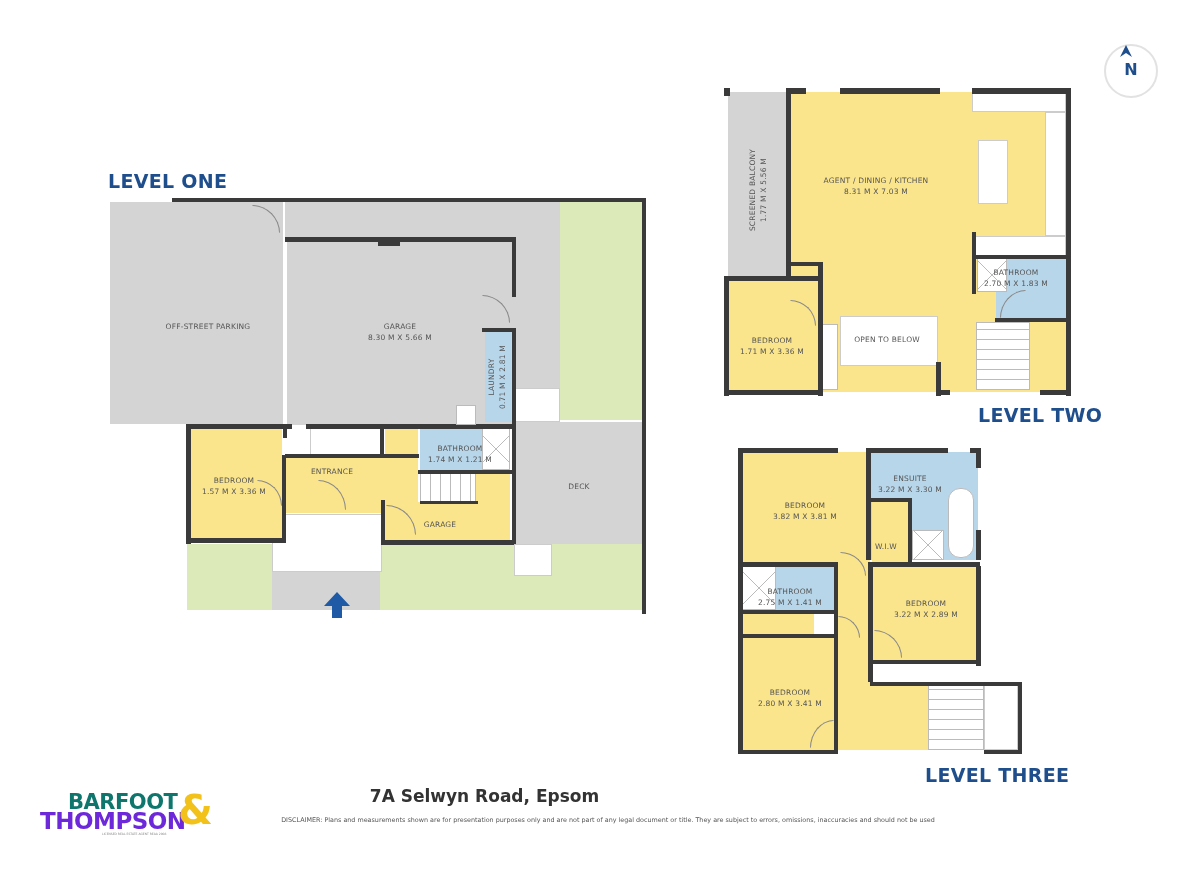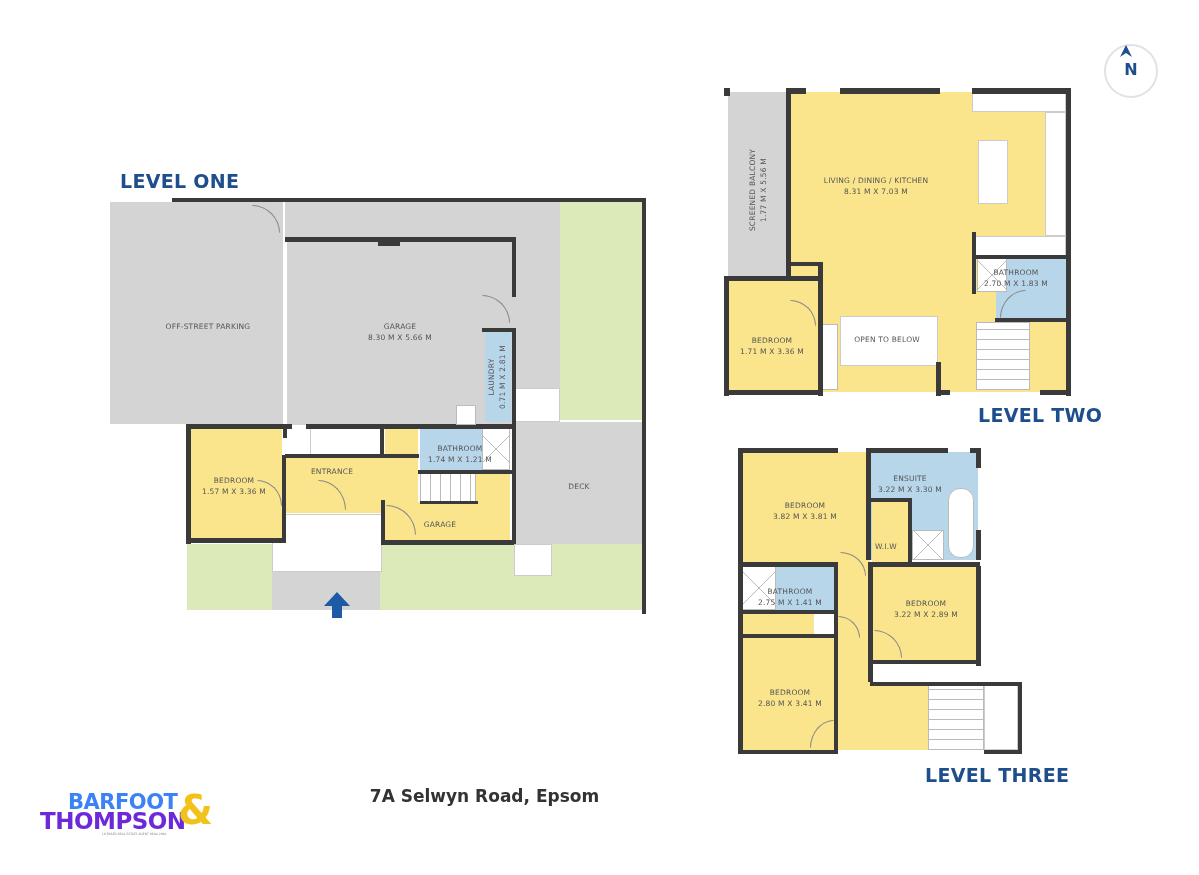--- a/index.html
+++ b/index.html
@@ -16,21 +16,21 @@
   .level-title{position:absolute;font-family:"DejaVu Sans",sans-serif;font-weight:bold;color:#1f4e8c;font-size:19px;letter-spacing:0.3px;white-space:nowrap;}
   .door{position:absolute;border:1px solid #888;border-color:#888 #888 transparent transparent;border-radius:0 100% 0 0;box-sizing:border-box;}
   .stairs{position:absolute;background:repeating-linear-gradient(90deg,#fff 0 9px,#bbb 9px 10px);border:1px solid #bbb;box-sizing:border-box;}
   .stairs-v{position:absolute;background:repeating-linear-gradient(0deg,#fff 0 9px,#bbb 9px 10px);border:1px solid #bbb;box-sizing:border-box;}
   .shower{position:absolute;background:#fff;border:1px solid #bbb;box-sizing:border-box;background-image:linear-gradient(45deg,transparent 49%,#bbb 49%,#bbb 51%,transparent 51%),linear-gradient(-45deg,transparent 49%,#bbb 49%,#bbb 51%,transparent 51%);}
   .fixture{position:absolute;background:#fff;border:1px solid #bbb;box-sizing:border-box;}
 </style>
 </head>
 <body>
 
-<div class="level-title" style="left:120px;top:170px;">LEVEL ONE</div>
+<div class="level-title" style="left:108px;top:170px;">LEVEL ONE</div>
 
 <div>
 
   <div class="abs grey" style="left:110px;top:202px;width:173px;height:222px;"></div>
 
   <div class="abs grey" style="left:285px;top:202px;width:275px;height:40px;"></div>
 
   <div class="abs grey" style="left:512px;top:240px;width:48px;height:180px;"></div>
 
   <div class="abs grey" style="left:287px;top:240px;width:225px;height:185px;"></div>
@@ -159,21 +159,21 @@
   <div class="abs wall" style="left:995px;top:318px;width:72px;height:4px;"></div>
 
   <div class="door" style="left:790px;top:300px;width:26px;height:26px;"></div>
   <div class="door" style="left:1000px;top:290px;width:26px;height:28px;border-color:#888 transparent transparent #888;border-radius:100% 0 0 0;"></div>
 
   <div class="lbl" style="left:758px;top:190px;transform:translate(-50%,-50%) rotate(-90deg);">
       <span>SCREENED BALCONY</span>
       <span>1.77 M X 5.56 M</span>
     </div>
   <div class="lbl" style="left:876px;top:186px;">
-      <span>LIVING / DINING / KITCHEN</span>
+      <span>AGENT / DINING / KITCHEN</span>
       <span>8.31 M X 7.03 M</span>
     </div>
   <div class="lbl" style="left:1016px;top:278px;">
       <span>BATHROOM</span>
       <span>2.70 M X 1.83 M</span>
     </div>
   <div class="lbl" style="left:772px;top:346px;">
       <span>BEDROOM</span>
       <span>1.71 M X 3.36 M</span>
     </div>
@@ -254,22 +254,23 @@
 <div class="level-title" style="left:925px;top:764px;">LEVEL THREE</div>
 
 <div class="abs" style="left:1104px;top:44px;width:54px;height:54px;border:2px solid #e2e2e2;border-radius:50%;">
   <svg class="abs" style="left:12px;top:-2px;" width="16" height="16" viewBox="0 0 16 16">
     <polygon points="8,1 14,13 8,9 2,13" fill="#1f4e8c"></polygon>
   </svg>
   <div class="abs" style="left:0;top:14px;width:50px;text-align:center;font-weight:bold;font-size:16px;color:#1f4e8c;">N</div>
 </div>
 
 <div class="abs" style="left:40px;top:790px;width:170px;height:50px;">
-  <div style="position:absolute;left:28px;top:0;font-weight:bold;font-size:21px;color:#3b82f6;letter-spacing:-0.5px;">BARFOOT</div>
+  <div style="position:absolute;left:28px;top:0;font-weight:bold;font-size:21px;color:#0f766e;letter-spacing:-0.5px;">BARFOOT</div>
   <div style="position:absolute;left:0;top:18px;font-weight:bold;font-size:23px;color:#6d28d9;letter-spacing:-0.5px;">THOMPSON</div>
   <div style="position:absolute;left:138px;top:0;font-weight:bold;font-size:40px;color:#f2c21b;line-height:40px;">&amp;</div>
   <div style="position:absolute;left:62px;top:42px;font-size:3px;color:#888;white-space:nowrap;">LICENSED REAL ESTATE AGENT REAA 2008</div>
 </div>
 
 <div class="abs" style="left:0;top:786px;width:953px;text-align:center;font-weight:bold;font-size:17px;color:#333;padding-left:16px;">7A Selwyn Road, Epsom</div>
 
 <div class="abs" style="left:218px;top:816px;width:780px;text-align:center;font-size:6.4px;color:#555;line-height:9px;">
+  <div>DISCLAIMER: Plans and measurements shown are for presentation purposes only and are not part of any legal document or title. They are subject to errors, omissions, inaccuracies and should not be used</div>
 </div>
 
 </body></html>

